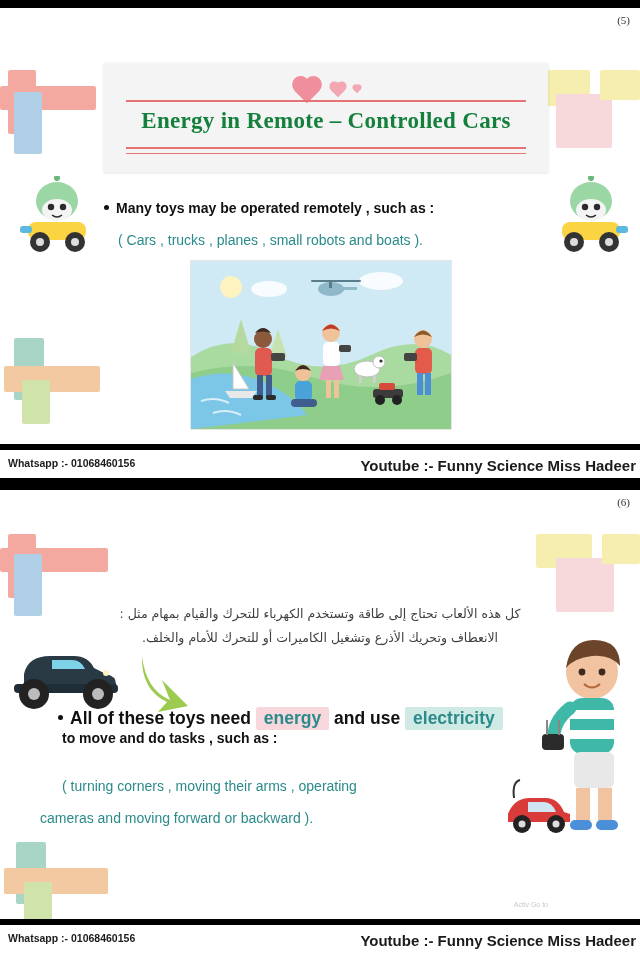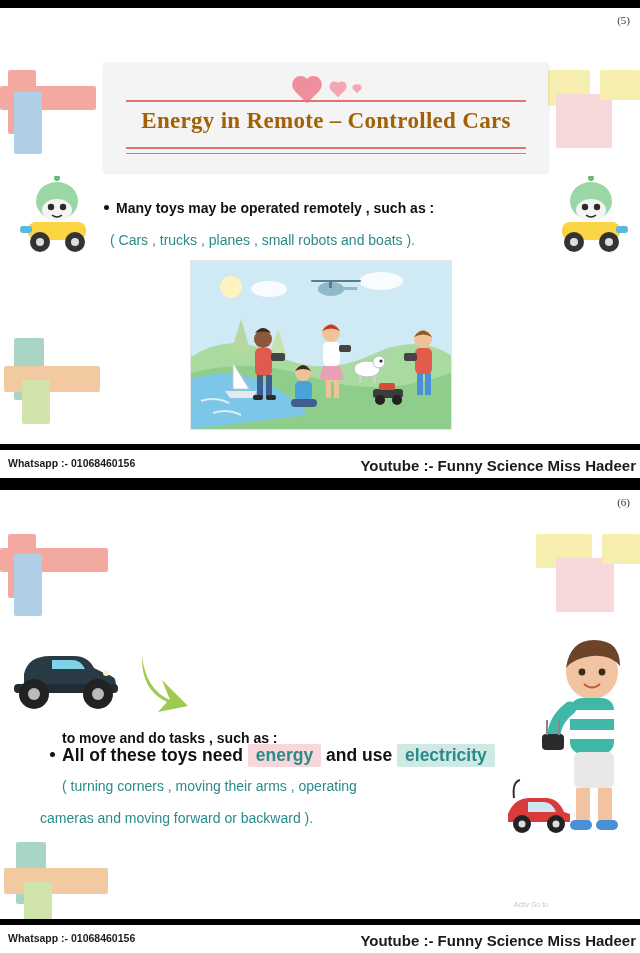--- a/index.html
+++ b/index.html
@@ -122,21 +122,21 @@
   .heart-tiny::after  { left: 0;  transform: rotate(45deg);  transform-origin: 100% 100%; }
 
   .title-text {
     position: absolute;
     top: 45px;
     width: 100%;
     text-align: center;
     font-family: "Liberation Serif", serif;
     font-weight: bold;
     font-size: 23px;
-    color: #a16207;
+    color: #15803d;
     letter-spacing: 0.3px;
   }
   .title-rule {
     position: absolute;
     left: 22px;
     width: 400px;
     height: 2px;
     background: #e57373;
   }
   .title-rule.r1 { top: 37px; }
@@ -295,21 +295,21 @@
       <rect x="68" y="50" width="12" height="7" rx="3" fill="#5bb9e0"></rect>
       <circle cx="26" cy="66" r="10" fill="#333"></circle>
       <circle cx="26" cy="66" r="4" fill="#ddd"></circle>
       <circle cx="61" cy="66" r="10" fill="#333"></circle>
       <circle cx="61" cy="66" r="4" fill="#ddd"></circle>
     </svg>
 
     <div class="line dark" style="left:104px; top:192px;">
       <span class="bullet-dot"></span><span>Many toys may be operated remotely , such as :</span>
     </div>
-    <div class="line teal" style="left:110px; top:224px;text-align:center;">( Cars , trucks , planes , small robots and boats ).</div>
+    <div class="line teal" style="left:118px; top:224px;text-align:center;">( Cars , trucks , planes , small robots and boats ).</div>
 
     <div class="picture">
       <svg width="260" height="168" viewBox="0 0 260 168">
         <rect x="0" y="0" width="260" height="168" fill="#cfe9f5"></rect>
         <circle cx="40" cy="26" r="11" fill="#fdf3c0"></circle>
         <ellipse cx="78" cy="28" rx="18" ry="8" fill="#ffffff" opacity="0.85"></ellipse>
         <ellipse cx="190" cy="20" rx="22" ry="9" fill="#ffffff" opacity="0.85"></ellipse>
 
         <path d="M0 96 q40 -26 80 -4 q50 26 100 2 q45 -22 80 0 L260 168 L0 168 Z" fill="#a9dba1"></path>
         <path d="M0 112 q60 -16 120 4 q70 22 140 -4 L260 168 L0 168 Z" fill="#8fcd8a"></path>
@@ -398,20 +398,22 @@
     <div class="deco" style="left:8px; top:44px; width:28px; height:64px; background:#f3a9a0;"></div>
     <div class="deco" style="left:0px; top:58px; width:108px; height:24px; background:#f3a9a0;"></div>
     <div class="deco" style="left:14px; top:64px; width:28px; height:62px; background:#aecfe6;"></div>
     <div class="deco" style="left:16px; top:352px; width:30px; height:62px; background:#a8d5c5;"></div>
     <div class="deco" style="left:4px; top:378px; width:104px; height:26px; background:#f2c9a0;"></div>
     <div class="deco" style="left:24px; top:392px; width:28px; height:44px; background:#cfe3ab;"></div>
     <div class="deco" style="left:536px; top:44px; width:56px; height:34px; background:#f6eeae;"></div>
     <div class="deco" style="left:556px; top:68px; width:58px; height:54px; background:#f7d9dc;"></div>
     <div class="deco" style="left:602px; top:44px; width:38px; height:30px; background:#f6eeae;"></div>
 
+    <div class="arabic" style="top:116px;">كل هذه الألعاب تحتاج إلى طاقة وتستخدم الكهرباء للتحرك والقيام بمهام مثل :</div>
+    <div class="arabic" style="top:140px;">الانعطاف وتحريك الأذرع وتشغيل الكاميرات أو للتحرك للأمام والخلف.</div>
 
     <svg style="position:absolute; left:6px; top:150px;" width="124" height="70" viewBox="0 0 124 70">
       <path d="M18 34 q4 -18 26 -18 l24 0 q14 0 20 12 l12 6 q10 2 10 10 l0 6 l-92 0 z" fill="#2a3a45"></path>
       <path d="M46 20 l20 0 q9 0 13 9 l-33 0 z" fill="#7fd3e8"></path>
       <rect x="8" y="44" width="104" height="9" rx="4" fill="#1f2d36"></rect>
       <circle cx="28" cy="54" r="15" fill="#222"></circle>
       <circle cx="28" cy="54" r="6" fill="#bbb"></circle>
       <circle cx="92" cy="54" r="15" fill="#222"></circle>
       <circle cx="92" cy="54" r="6" fill="#bbb"></circle>
       <circle cx="100" cy="33" r="3" fill="#fdf3c0"></circle>
@@ -444,21 +446,21 @@
     <svg style="position:absolute; left:500px; top:288px;" width="76" height="60" viewBox="0 0 76 60">
       <path d="M8 36 q6 -16 22 -16 l16 0 q12 0 18 14 l6 2 l0 8 l-62 0 z" fill="#d93b3b"></path>
       <path d="M28 24 l16 0 q8 0 12 10 l-28 0 z" fill="#cfe6f2"></path>
       <circle cx="22" cy="46" r="9" fill="#222"></circle>
       <circle cx="22" cy="46" r="3.5" fill="#ddd"></circle>
       <circle cx="56" cy="46" r="9" fill="#222"></circle>
       <circle cx="56" cy="46" r="3.5" fill="#ddd"></circle>
       <path d="M14 20 q-2 -16 6 -18" stroke="#333" stroke-width="2" fill="none"></path>
     </svg>
 
-    <div class="line dark" style="left:50px; top:218px; font-size:17.5px;margin-top:37px;">
+    <div class="line dark" style="left:58px; top:218px; font-size:17.5px;">
       <span class="bullet-dot"></span><span>All of these toys need</span>
       <span class="hl">energy</span>
       <span>and use</span>
       <span class="hl2">electricity</span>
     </div>
     <div class="line dark" style="left:62px; top:240px;">to move and do tasks , such as :</div>
 
     <div class="line teal" style="left:40px; top:320px;">cameras and moving forward or backward ).</div>
     <div class="line teal" style="left:62px; top:288px;">( turning corners , moving their arms , operating</div>
 

